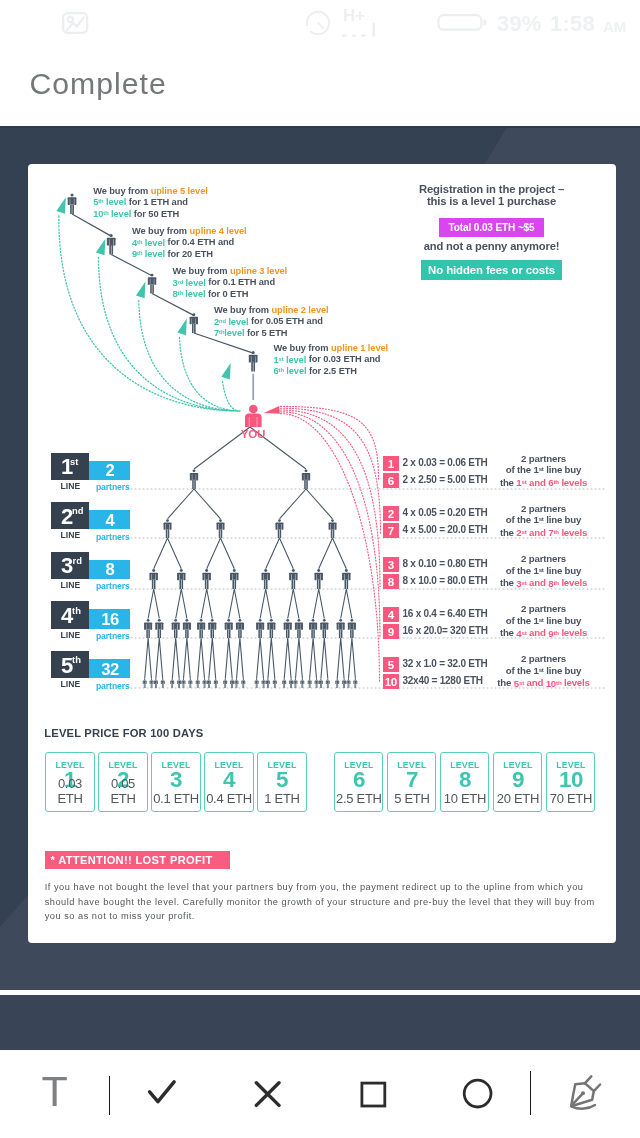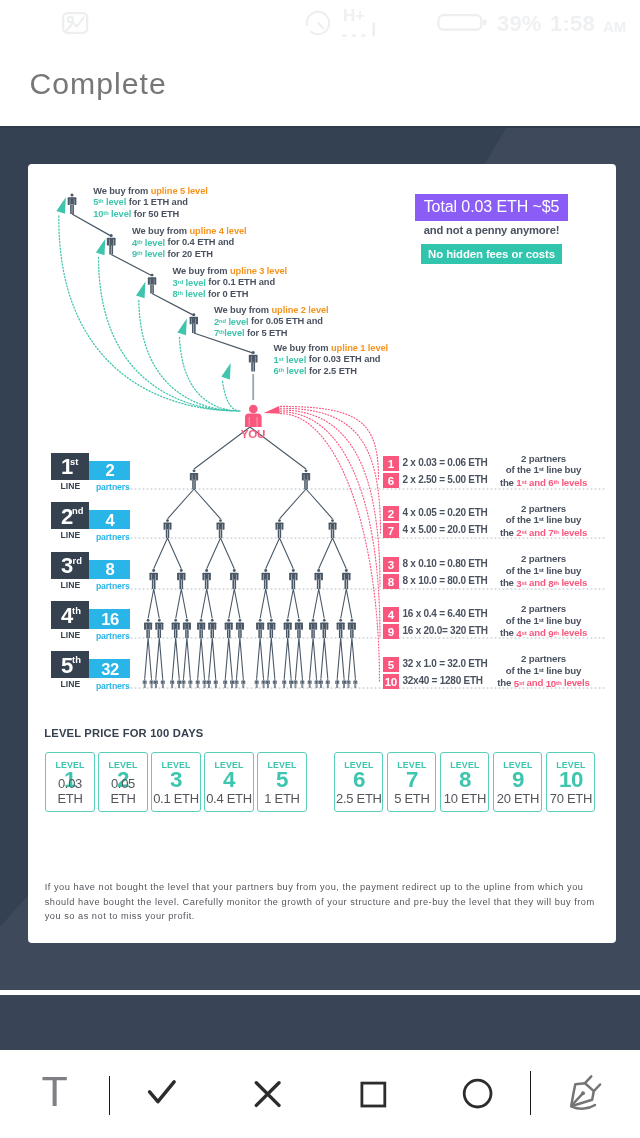--- a/index.html
+++ b/index.html
@@ -31,21 +31,21 @@
 
 
   
   .ut { position:absolute; font-size:9.3px; font-weight:700; line-height:10.45px; color:#4a5260; white-space:nowrap; letter-spacing:-0.1px; }
   .ut .o { color:#f7941e; }
   .ut .tl { color:#3fc4ad; }
   .ut sup { font-size:0.62em; vertical-align:0.38em; }
 
   .regwrap { position:absolute; left:375px; top:20px; width:177px; text-align:center; }
   .reghead { font-size:11.3px; font-weight:700; color:#4a5260; line-height:11.6px; letter-spacing:-0.15px; }
-  .badge-pink { display:inline-block; background:#8b5cf6; color:#fff; font-size:16px; font-weight:400; padding:4px 9px 4.4px; margin-top:10.4px; letter-spacing:-0.1px; }
+  .badge-pink { display:inline-block; background:#d946ef; color:#fff; font-size:10px; font-weight:700; padding:4px 9px 4.4px; margin-top:10.4px; letter-spacing:-0.1px; }
   .regnote { font-size:11.2px; font-weight:700; color:#4a5260; margin-top:3px; letter-spacing:-0.15px; }
   .badge-teal { display:inline-block; background:#31c5ae; color:#fff; font-size:11.4px; font-weight:700; padding:4.2px 7px 4.2px; margin-top:8px; letter-spacing:-0.1px; }
 
   
   .lineblk { position:absolute; }
   .lineblk .dk { position:absolute; left:0; top:0; width:38.6px; height:27.2px; background:#36414f; color:#fff; }
   .lineblk .dk .n { position:absolute; left:10.5px; top:1.6px; font-size:22px; font-weight:700; letter-spacing:-0.5px; }
   .lineblk .dk .sp { position:absolute; font-size:9.4px; font-weight:700; }
   .lineblk .bl { position:absolute; left:38.9px; top:8px; width:41px; height:19.2px; background:#29b5e8; color:#fff; text-align:center; }
   .lineblk .bl .c { position:absolute; left:0; right:0; top:0.5px; font-size:16.6px; font-weight:700; letter-spacing:-0.4px; }
@@ -416,22 +416,24 @@
   <div class="lvcard" style="left:465.3px;top:588.3px">
     <div class="cap">LEVEL</div>
     <div class="num">9</div>
     <div class="pr">20 ETH</div>
   </div>
   <div class="lvcard" style="left:518.3px;top:588.3px">
     <div class="cap">LEVEL</div>
     <div class="num">10</div>
     <div class="pr">70 ETH</div>
   </div>
+  <div class="attbar">* ATTENTION!! LOST PROFIT</div>
   <div class="disc">If you have not bought the level that your partners buy from you, the payment redirect up to the upline from which you should have bought the level. Carefully monitor the growth of your structure and pre-buy the level that they will buy from you so as not to miss your profit.</div>
   <div class="regwrap">
+    <div class="reghead"><span>Registration in the project –</span><br><span>this is a level 1 purchase</span></div>
     <div class="badge-pink">Total 0.03 ETH ~$5</div>
     <div class="regnote">and not a penny anymore!</div>
     <div class="badge-teal">No hidden fees or costs</div>
   </div>
 </div>
 <div class="sep"></div>
 <div class="darkband"></div>
 <div class="toolbar">
   <div class="tbtxt">T</div>
   <div class="tbdiv" style="left:108.6px;top:26.2px;height:38.6px"></div>

